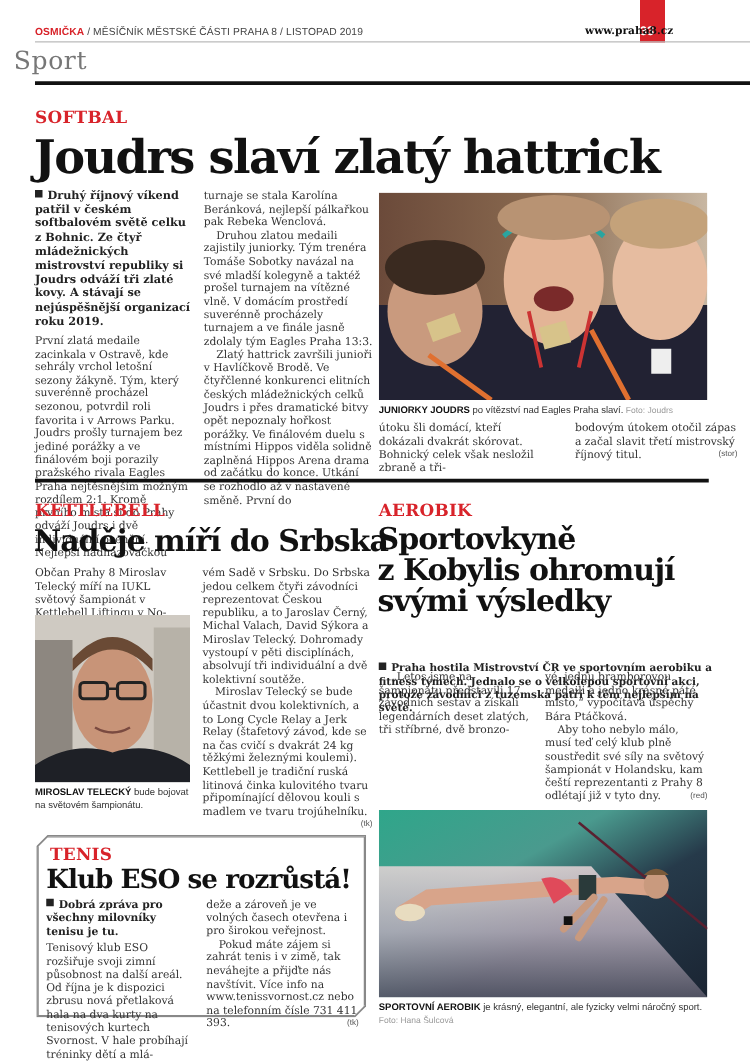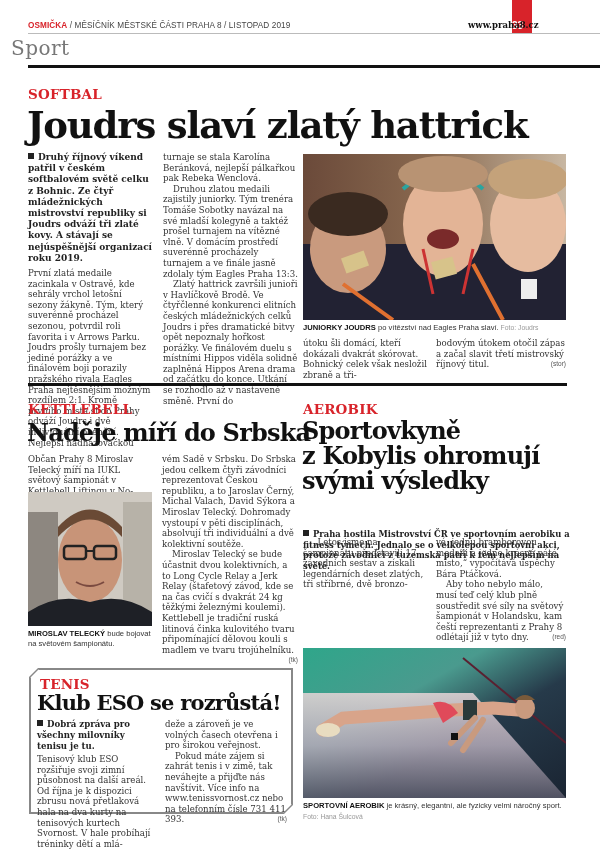--- a/index.html
+++ b/index.html
@@ -82,21 +82,21 @@
     <rect x="40" y="100" width="24" height="16" fill="#d7c38a" transform="rotate(-20 52 108)"></rect>
     <rect x="130" y="105" width="22" height="18" fill="#d7c38a" transform="rotate(-15 141 114)"></rect>
     <rect x="218" y="125" width="16" height="20" fill="#eee"></rect>
     <path d="M120 95 L130 140 M170 95 L160 140" stroke="#c33" stroke-width="3"></path>
     <path d="M40 130 L90 166 M170 110 L200 166" stroke="#e07030" stroke-width="4"></path>
   </svg>
 </div>
 <div class="abs caption" style="left:303px; top:323px; width:270px;"><b>JUNIORKY JOUDRS</b><span> po vítězství nad Eagles Praha slaví.</span><span class="credit"> Foto: Joudrs</span></div>
 
 <div class="abs col" style="left:303px; top:338px; width:125px;">útoku šli domácí, kteří dokázali dvakrát skórovat. Bohnický celek však nesložil zbraně a tři-</div>
-<div class="abs col" style="left:436px; top:338px; width:130px;">
+<div class="abs col" style="left:460px; top:338px; width:130px;">
   <span>bodovým útokem otočil zápas a začal slavit třetí mistrovský říjnový titul.</span><span class="sign">(stor)</span>
 </div>
 
 <div class="abs thick-rule2"></div>
 
 <div class="abs kicker" style="left:28px; top:401px;">KETTLEBELL</div>
 <div class="abs headline" style="left:27px; top:418px; font-size:24px; line-height:30px;">Naděje míří do Srbska</div>
 <div class="abs col" style="left:28px; top:454px; width:122px;">Občan Prahy 8 Miroslav Telecký míří na IUKL světový šampionát v Kettlebell Liftingu v No-</div>
 
 <div class="abs photo" style="left:28px; top:492px; width:124px; height:134px;">

